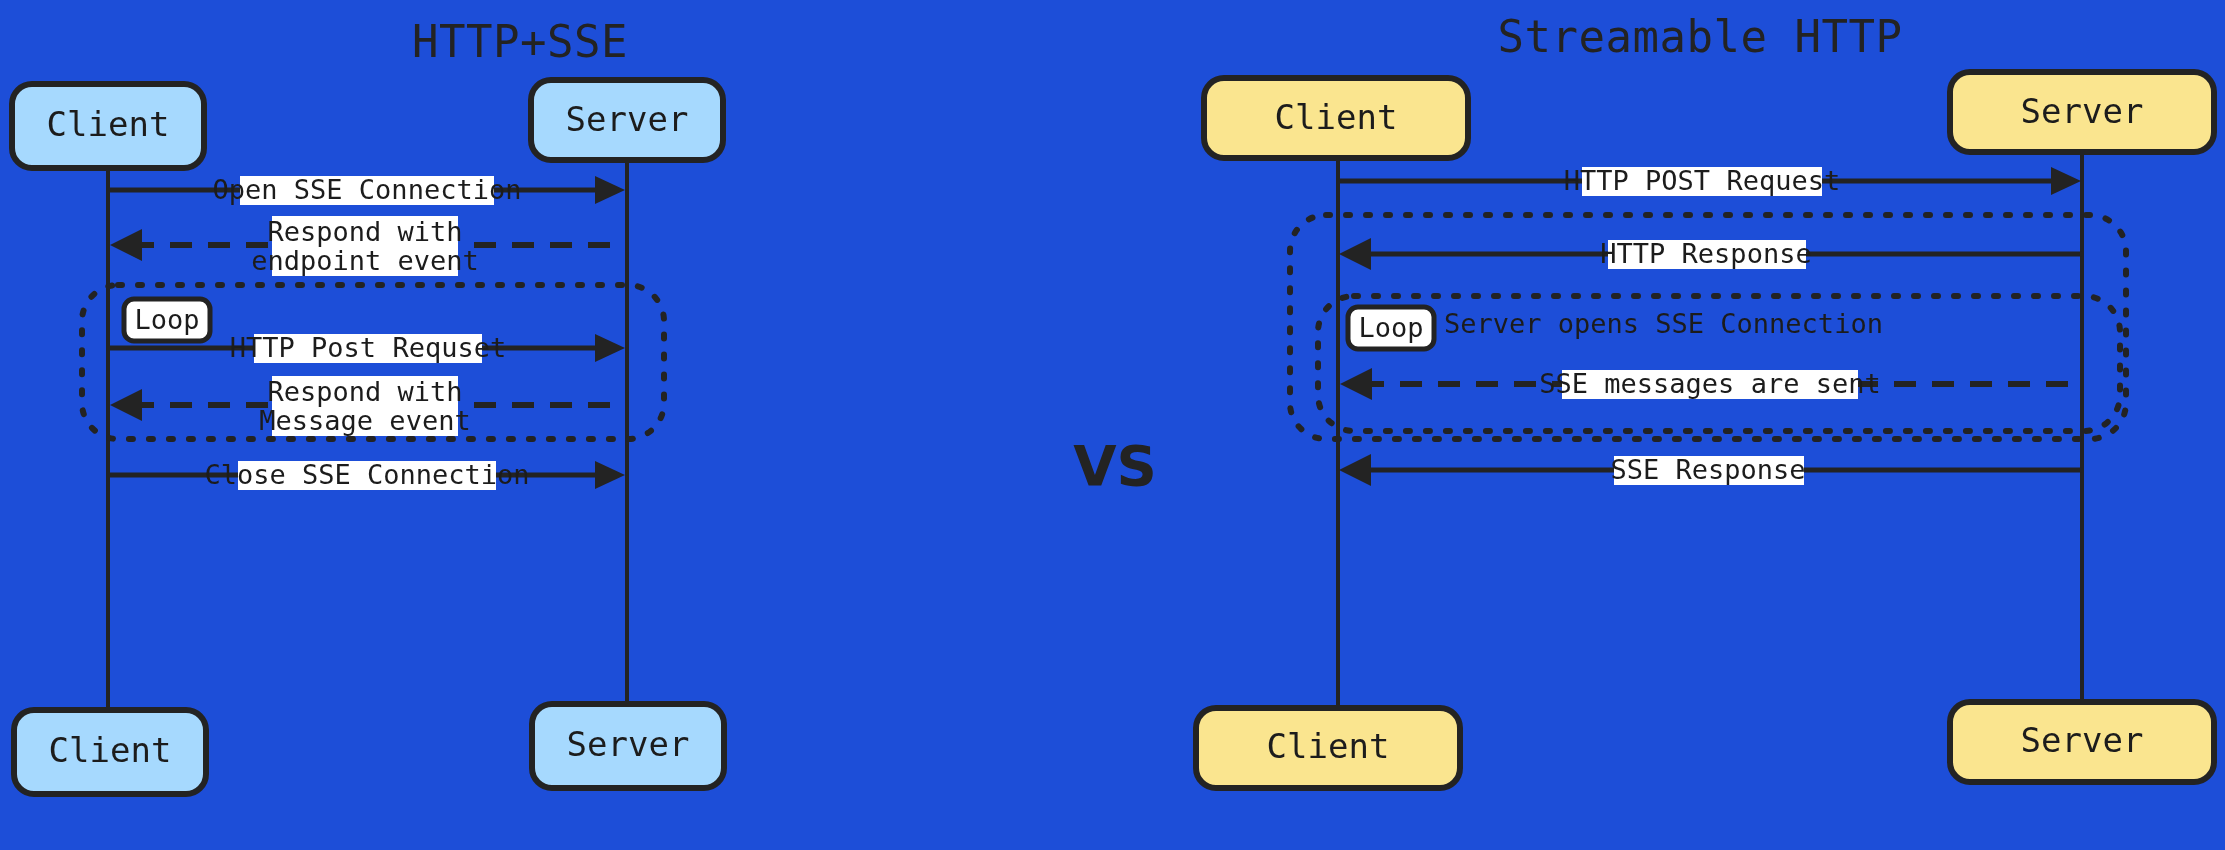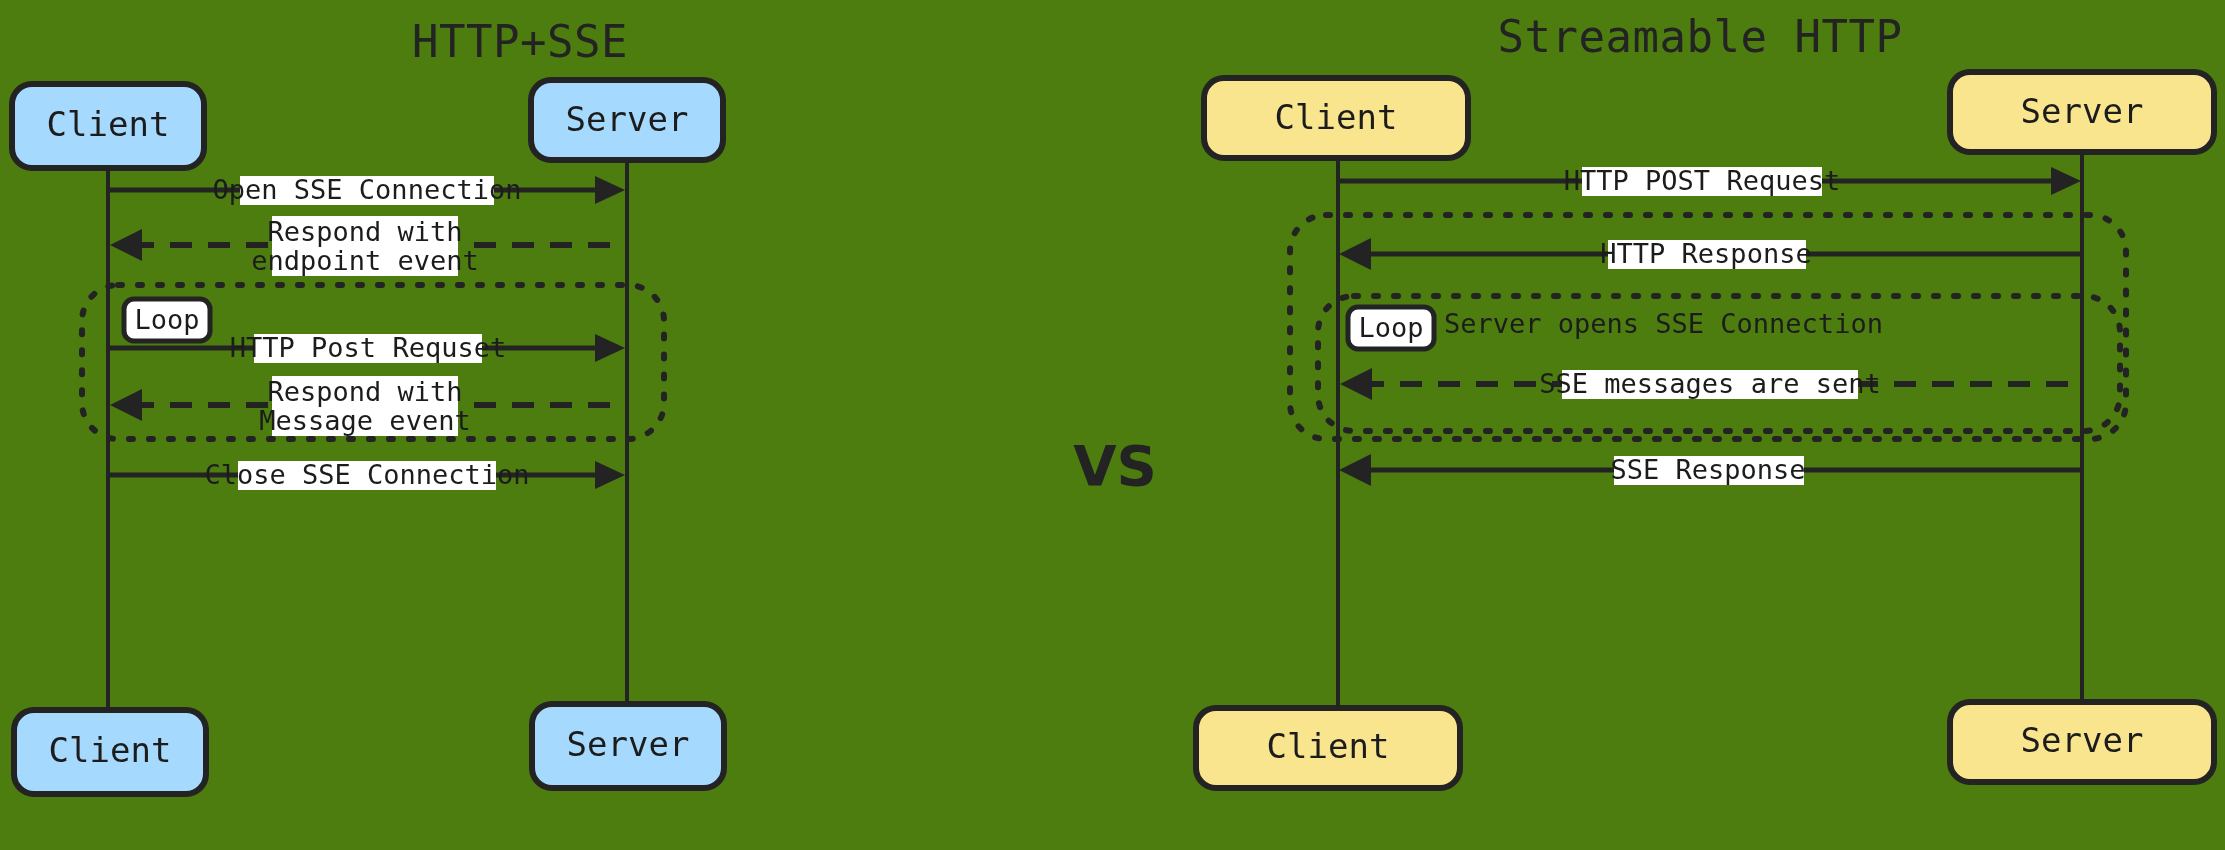--- a/index.html
+++ b/index.html
@@ -8,21 +8,21 @@
     padding: 0;
     background: #ffffff;
   }
   body {
     font-family: "DejaVu Sans", sans-serif;
   }
   #stage {
     position: relative;
     width: 2225px;
     height: 850px;
-    background: #4d7c0f;
+    background: #1d4ed8;
     overflow: hidden;
   }
   #diagram-svg {
     position: absolute;
     left: 0;
     top: 0;
     width: 2225px;
     height: 850px;
     display: block;
   }

